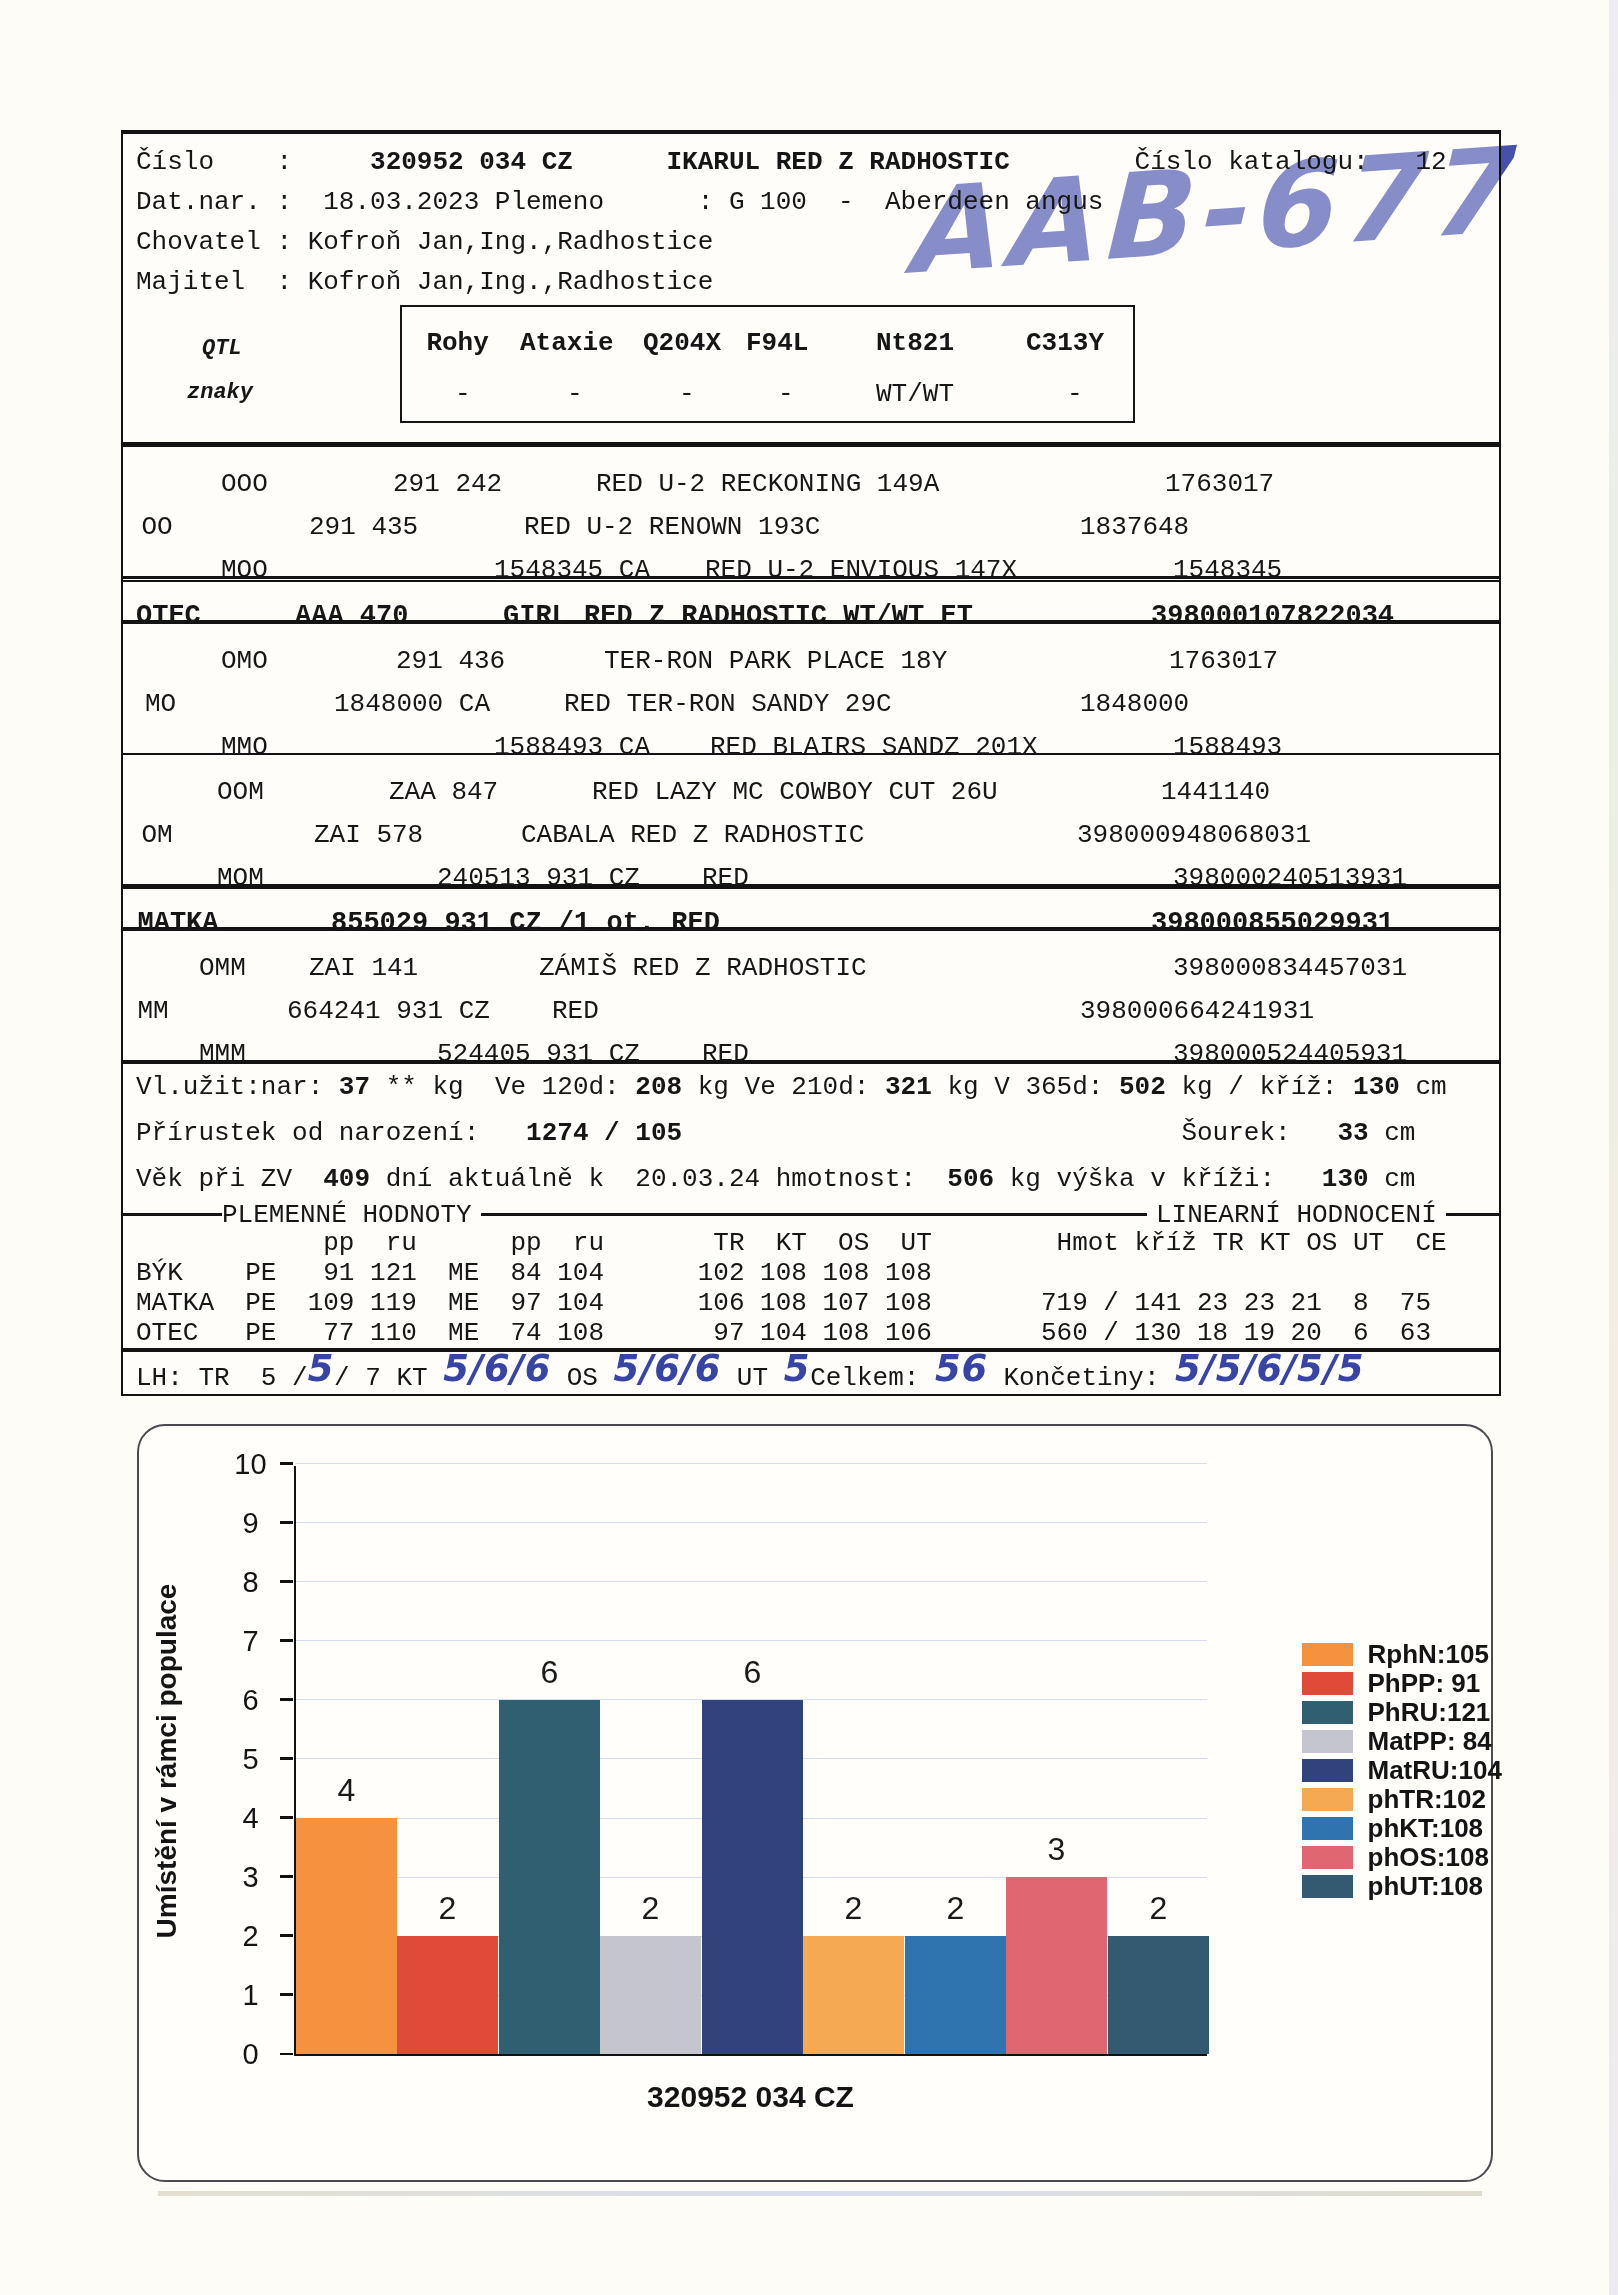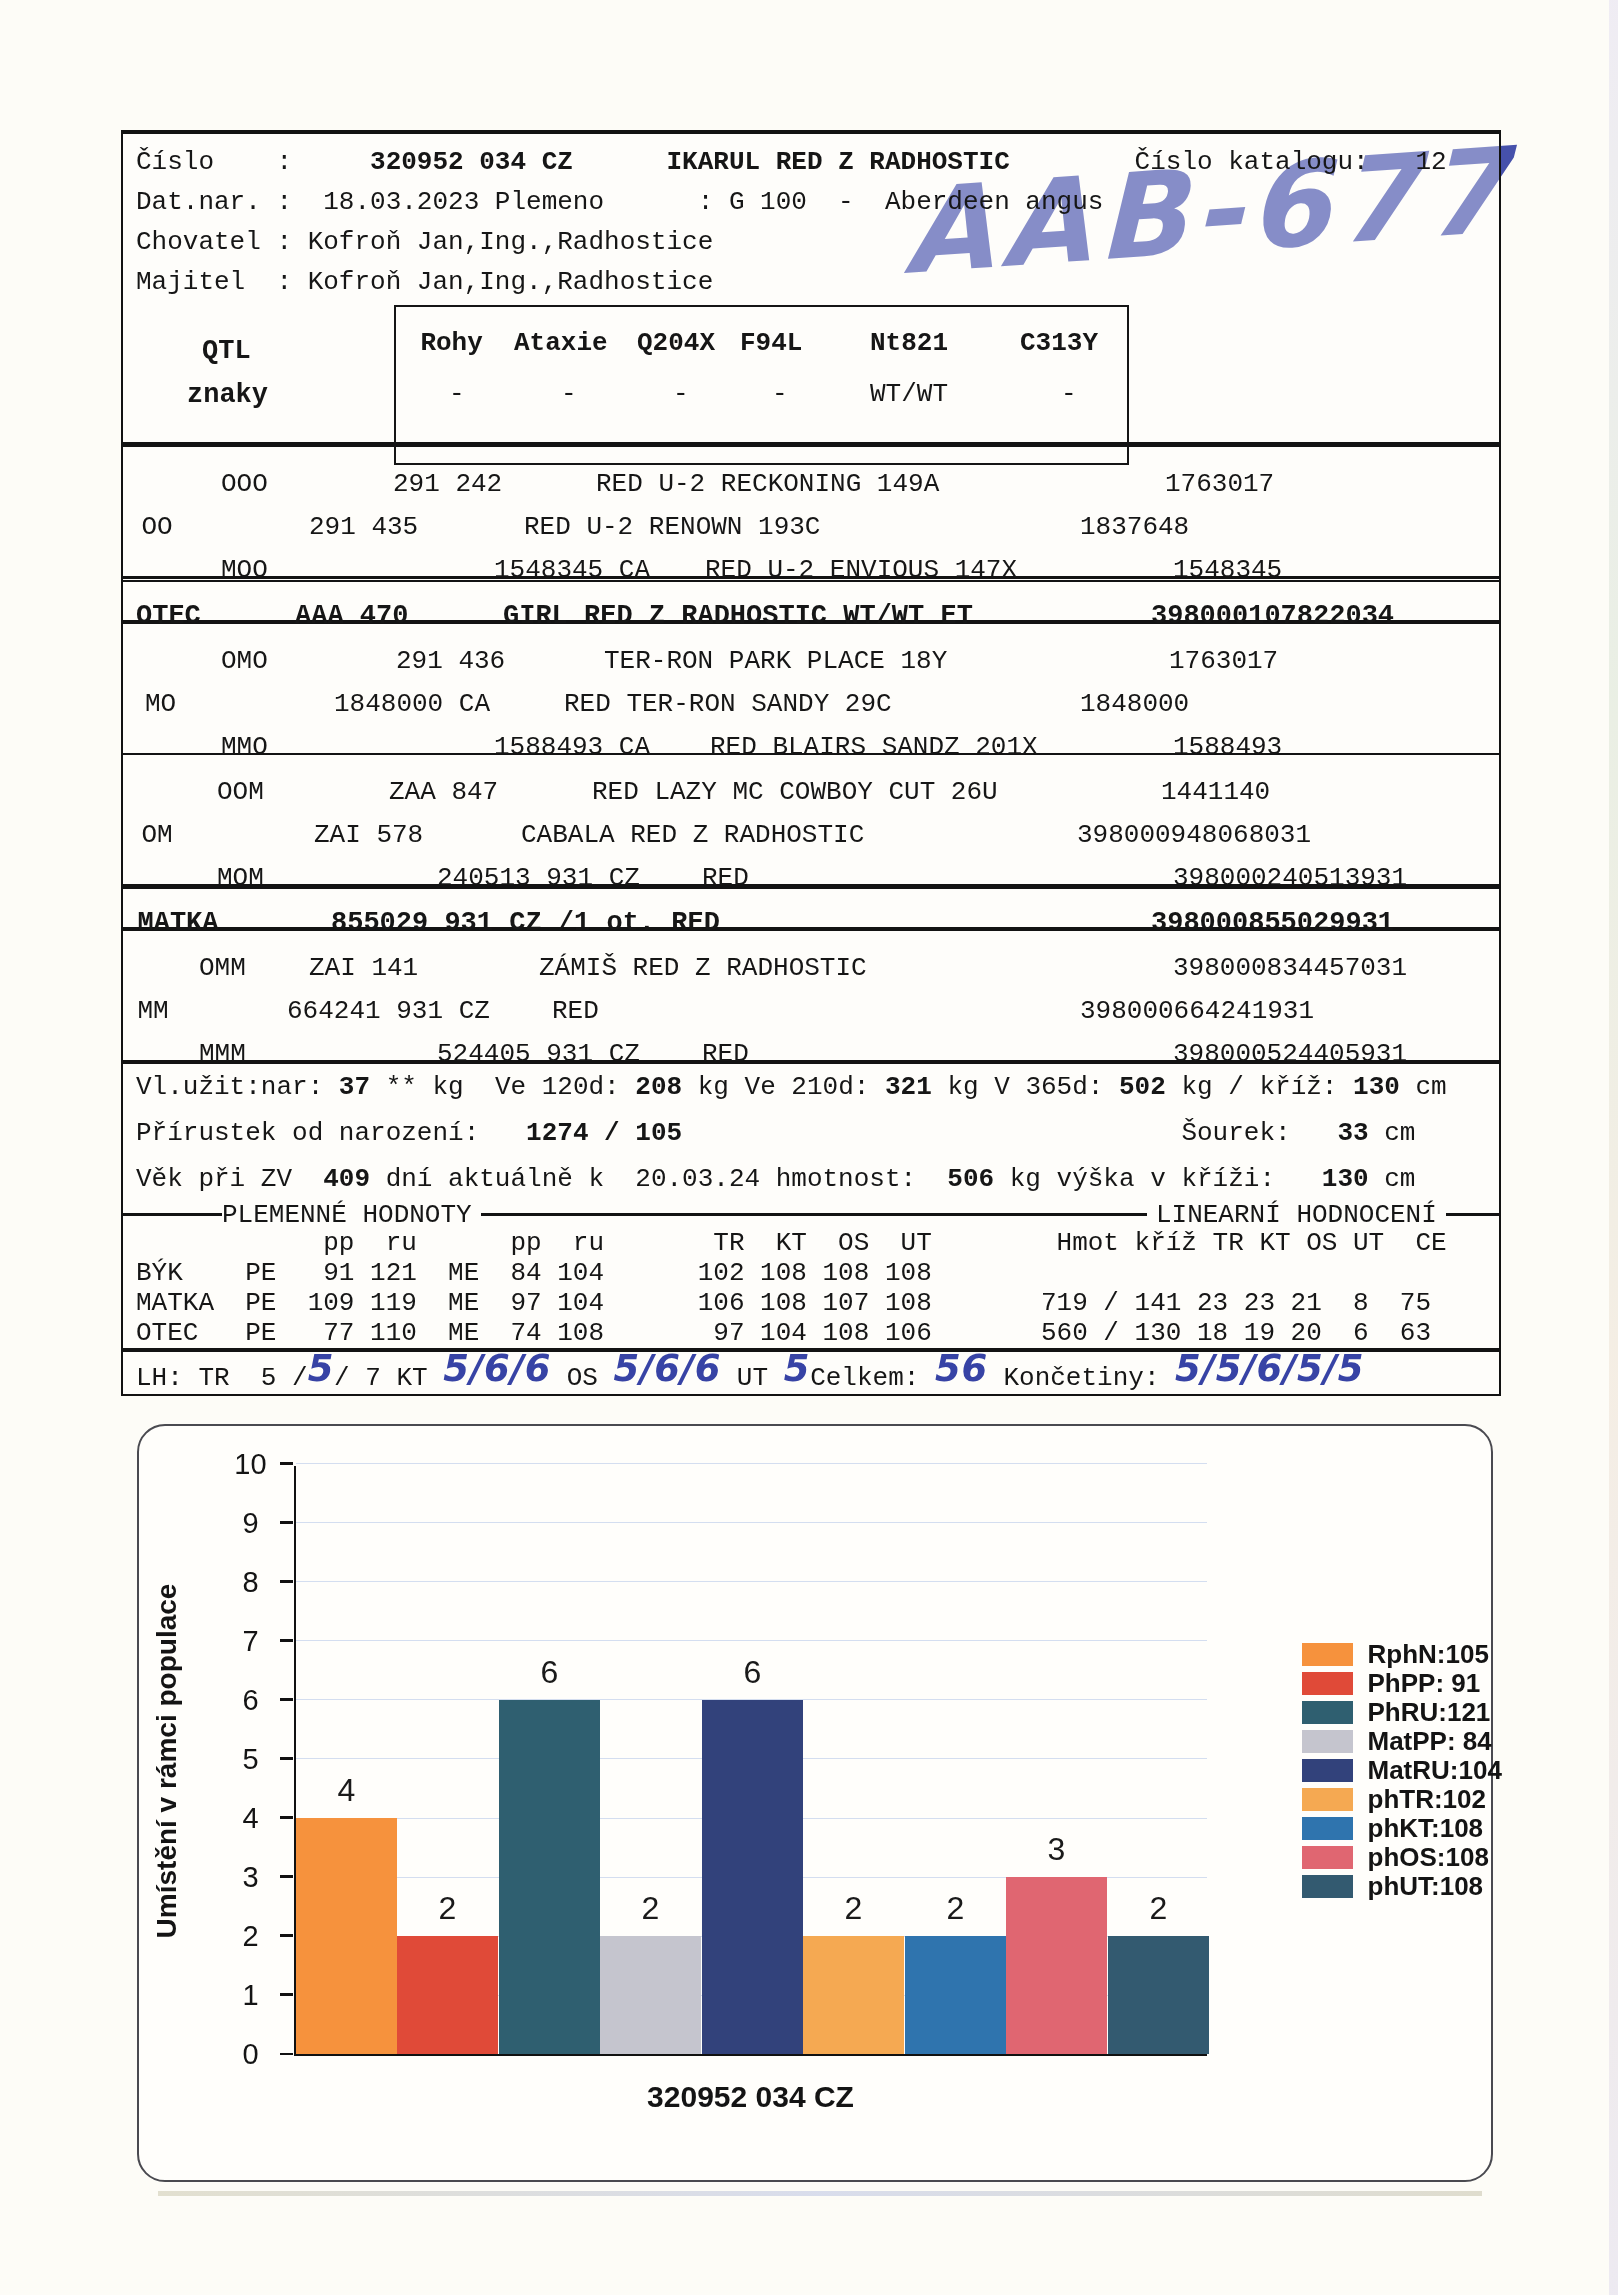--- a/index.html
+++ b/index.html
@@ -31,22 +31,22 @@
   .hand{
     font-family:"DejaVu Sans",sans-serif; color:#3743a5; font-weight:700; font-style:italic;
     font-size:37px; letter-spacing:0.7px; position:relative; top:-4px; white-space:pre;
   }
 
   .hdr-block{ padding:8px 0 0 13px; }
   .hdr-block .seg-line, .hdr-block .pre-line{ line-height:40px; }
 
   
   .qtl-row{ position:relative; height:140px; }
-  .qtl-label{ position:absolute; font-weight:700; font-size:27px; }
-  .qtl-box{ position:absolute; left:258px; top:2.6px; width:735px; height:160px; border:2.6px solid #151515;text-decoration:underline; }
+  .qtl-label{ position:absolute; font-weight:700; font-size:22px;font-style:italic; }
+  .qtl-box{ position:absolute; left:264px; top:2.6px; width:735px; height:118px; border:2.6px solid #151515;text-decoration:underline; }
   .qtl-box span{ position:absolute; font-size:26px; white-space:pre; }
   .qtl-head{ font-weight:700; top:21px; }
   .qtl-val{ top:72px; }
 
   
   .sep{ border-top:4px solid #131313; }
   .sep-thin{ border-top:2.6px solid #131313; }
   .sep-double{ height:5.3px; border-top:3.3px solid #131313; border-bottom:2.6px solid #131313; }
 
   

